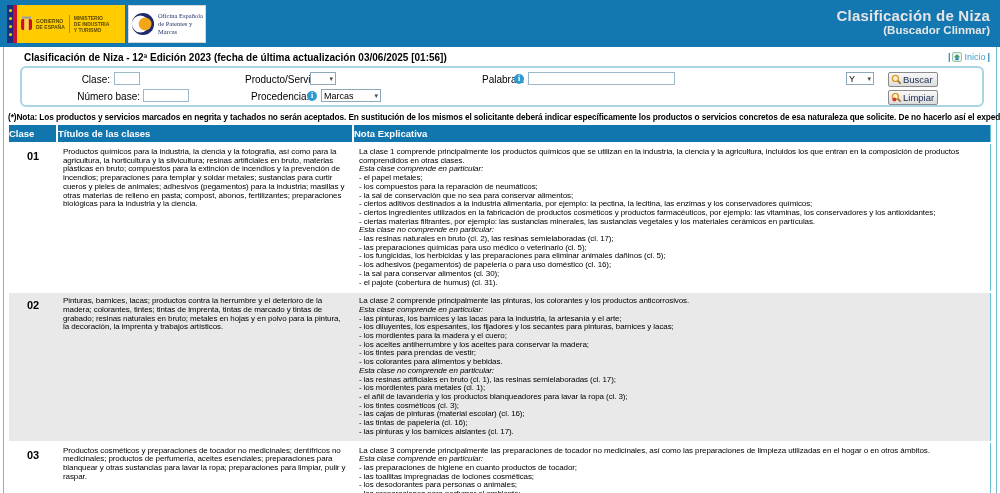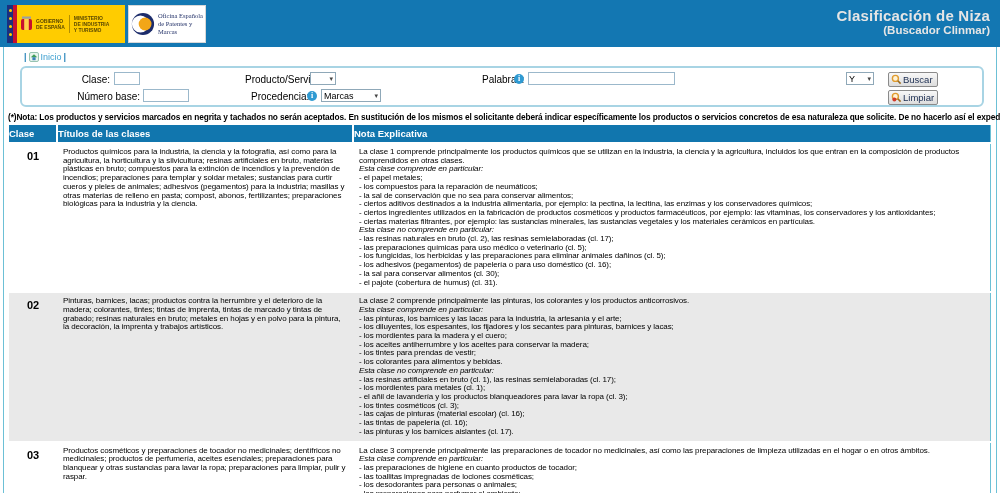--- a/index.html
+++ b/index.html
@@ -122,20 +122,21 @@
     </div>
     <div class="banner-title">
       <div class="bt1">Clasificación de Niza</div>
       <div class="bt2">(Buscador Clinmar)</div>
     </div>
   </div>
 
   <div class="content">
 
     <div class="topline">
+      <div class="edition">Clasificación de Niza  - 12ª Edición 2023 (fecha de última actualización 03/06/2025 [01:56])</div>
       <div class="inicio">
         <span class="sep">|</span>
         <svg width="10" height="10" viewBox="0 0 10 10">
           <rect x="0.5" y="0.5" width="9" height="9" rx="1.5" fill="#e8f4ec" stroke="#7fb5a0" stroke-width="0.8"></rect>
           <path d="M1.8 5.2 L5 2.2 L8.2 5.2 Z" fill="#3f9e59"></path>
           <rect x="3.4" y="5.2" width="3.2" height="3" fill="#3b82b8"></rect>
         </svg>
         <a>Inicio</a>
         <span class="sep">|</span>
       </div>

